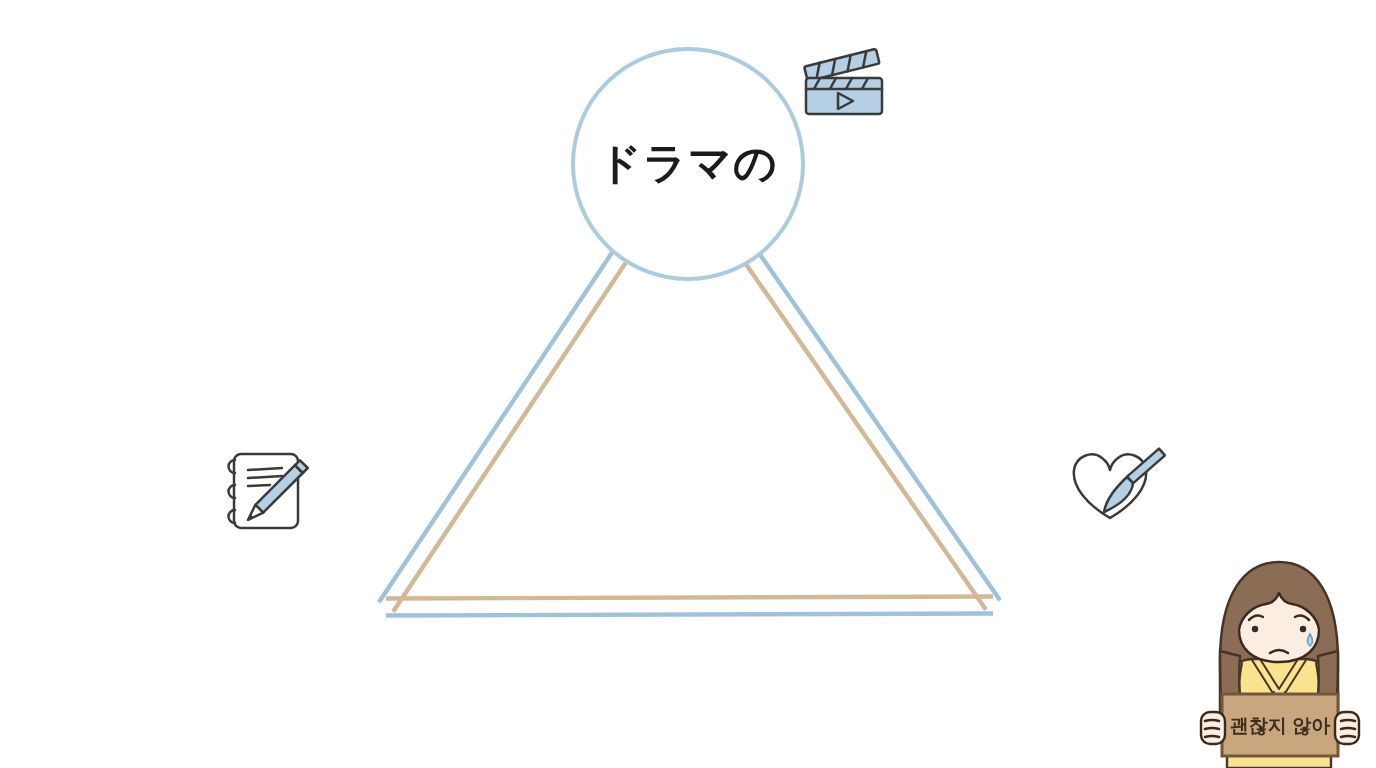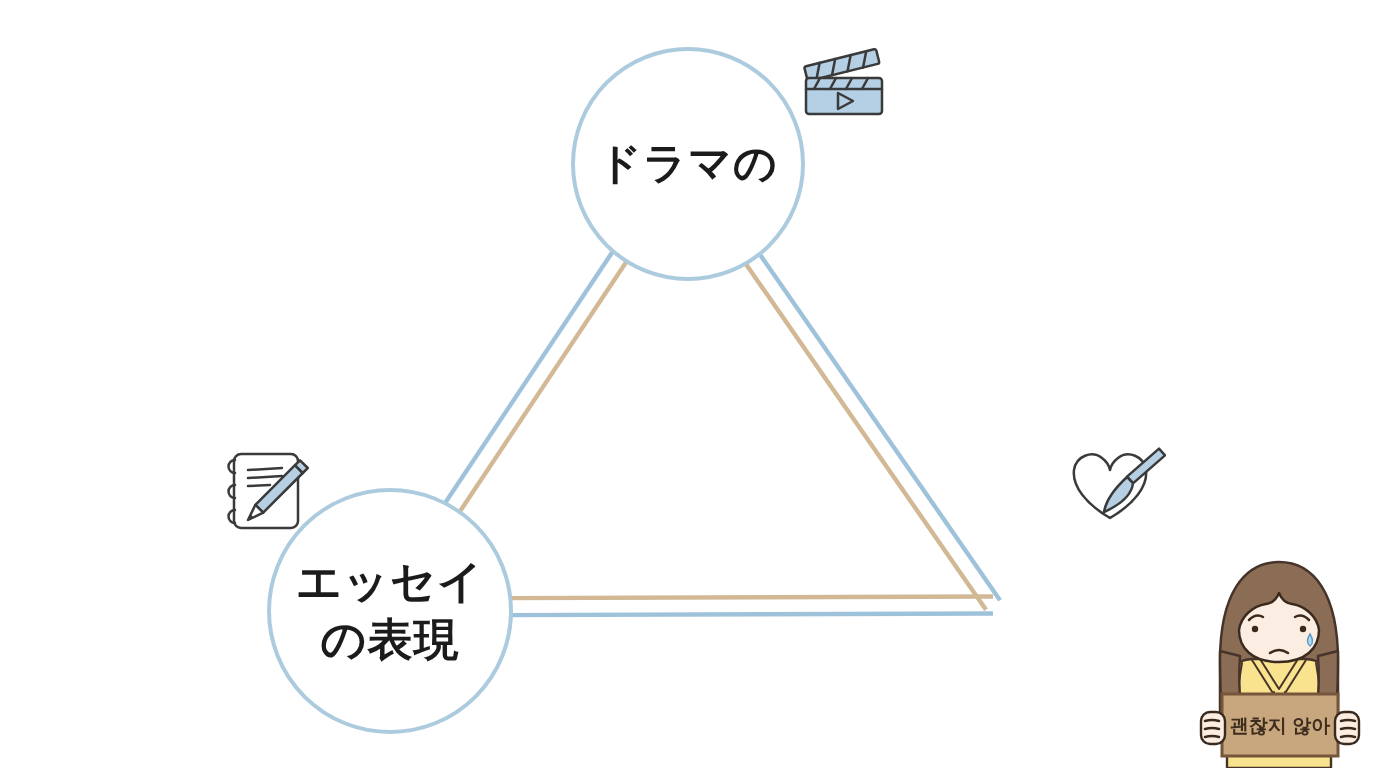--- a/index.html
+++ b/index.html
@@ -56,24 +56,20 @@
     <line class="edge-tan" x1="677.0" y1="164.8" x2="986.0" y2="609.8"></line>
     <line class="edge-blue" x1="691.0" y1="155.2" x2="1000.0" y2="600.2"></line>
     <line class="edge-blue" x1="386" y1="615.5" x2="993" y2="613.5"></line>
     <line class="edge-tan" x1="386" y1="598.5" x2="993" y2="596.5"></line>
   </svg>
 
   <div class="node node-blue node-drama">
     <span>ドラマの</span>
   </div>
 
-  <div class="node node-blue node-essay">
-    <span>エッセイ</span>
-    <span>の表現</span>
-  </div>
 
 
   <svg class="icon icon-clapper" width="88" height="78" viewBox="0 0 88 78" aria-hidden="true">
     <g transform="rotate(-14 8 36)">
       <rect class="i-fill" x="6" y="28" width="74" height="15" rx="2"></rect>
       <line class="i-line" x1="22" y1="28" x2="15" y2="43"></line>
       <line class="i-line" x1="38" y1="28" x2="31" y2="43"></line>
       <line class="i-line" x1="54" y1="28" x2="47" y2="43"></line>
       <line class="i-line" x1="70" y1="28" x2="63" y2="43"></line>
     </g>

